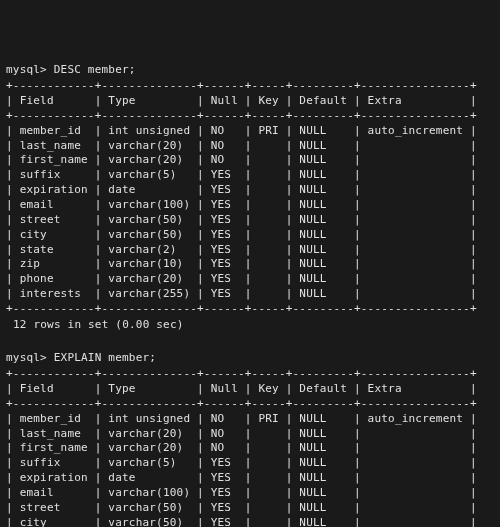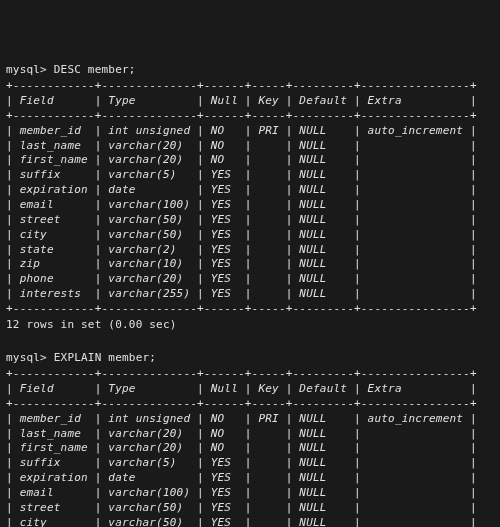--- a/index.html
+++ b/index.html
@@ -11,22 +11,22 @@
       line-height: 1.35;
       padding: 4px 6px;
       width: 500px;
       white-space: pre;
       letter-spacing: 0.2px;
       font-weight: 500;
       position: relative;
     }
     .prompt-line { margin-bottom: 1px; }
     .sep { color: #e0e0e0; }
-    .row { display: block; font-style: italic; }
-    .footer { padding: 1px 0 4px 0; }
+    .row { display: block; }
+    .footer { padding: 1px 0 4px 0; margin-left: 7px; }
   </style>
 </head>
 <body>
 
 
 
 <div id="term"><div class="prompt-line">mysql&gt; DESC member;</div><div class="sep">+------------+--------------+------+-----+---------+----------------+</div><div class="row">| Field      | Type         | Null | Key | Default | Extra          |</div><div class="sep">+------------+--------------+------+-----+---------+----------------+</div><div class="row">| member_id  | int unsigned | NO   | PRI | NULL    | auto_increment |</div><div class="row">| last_name  | varchar(20)  | NO   |     | NULL    |                |</div><div class="row">| first_name | varchar(20)  | NO   |     | NULL    |                |</div><div class="row">| suffix     | varchar(5)   | YES  |     | NULL    |                |</div><div class="row">| expiration | date         | YES  |     | NULL    |                |</div><div class="row">| email      | varchar(100) | YES  |     | NULL    |                |</div><div class="row">| street     | varchar(50)  | YES  |     | NULL    |                |</div><div class="row">| city       | varchar(50)  | YES  |     | NULL    |                |</div><div class="row">| state      | varchar(2)   | YES  |     | NULL    |                |</div><div class="row">| zip        | varchar(10)  | YES  |     | NULL    |                |</div><div class="row">| phone      | varchar(20)  | YES  |     | NULL    |                |</div><div class="row">| interests  | varchar(255) | YES  |     | NULL    |                |</div><div class="sep">+------------+--------------+------+-----+---------+----------------+</div><div class="footer">12 rows in set (0.00 sec)</div><div> </div><div class="prompt-line">mysql&gt; EXPLAIN member;</div><div class="sep">+------------+--------------+------+-----+---------+----------------+</div><div class="row">| Field      | Type         | Null | Key | Default | Extra          |</div><div class="sep">+------------+--------------+------+-----+---------+----------------+</div><div class="row">| member_id  | int unsigned | NO   | PRI | NULL    | auto_increment |</div><div class="row">| last_name  | varchar(20)  | NO   |     | NULL    |                |</div><div class="row">| first_name | varchar(20)  | NO   |     | NULL    |                |</div><div class="row">| suffix     | varchar(5)   | YES  |     | NULL    |                |</div><div class="row">| expiration | date         | YES  |     | NULL    |                |</div><div class="row">| email      | varchar(100) | YES  |     | NULL    |                |</div><div class="row">| street     | varchar(50)  | YES  |     | NULL    |                |</div><div class="row">| city       | varchar(50)  | YES  |     | NULL    |                |</div></div>
 
 
 

